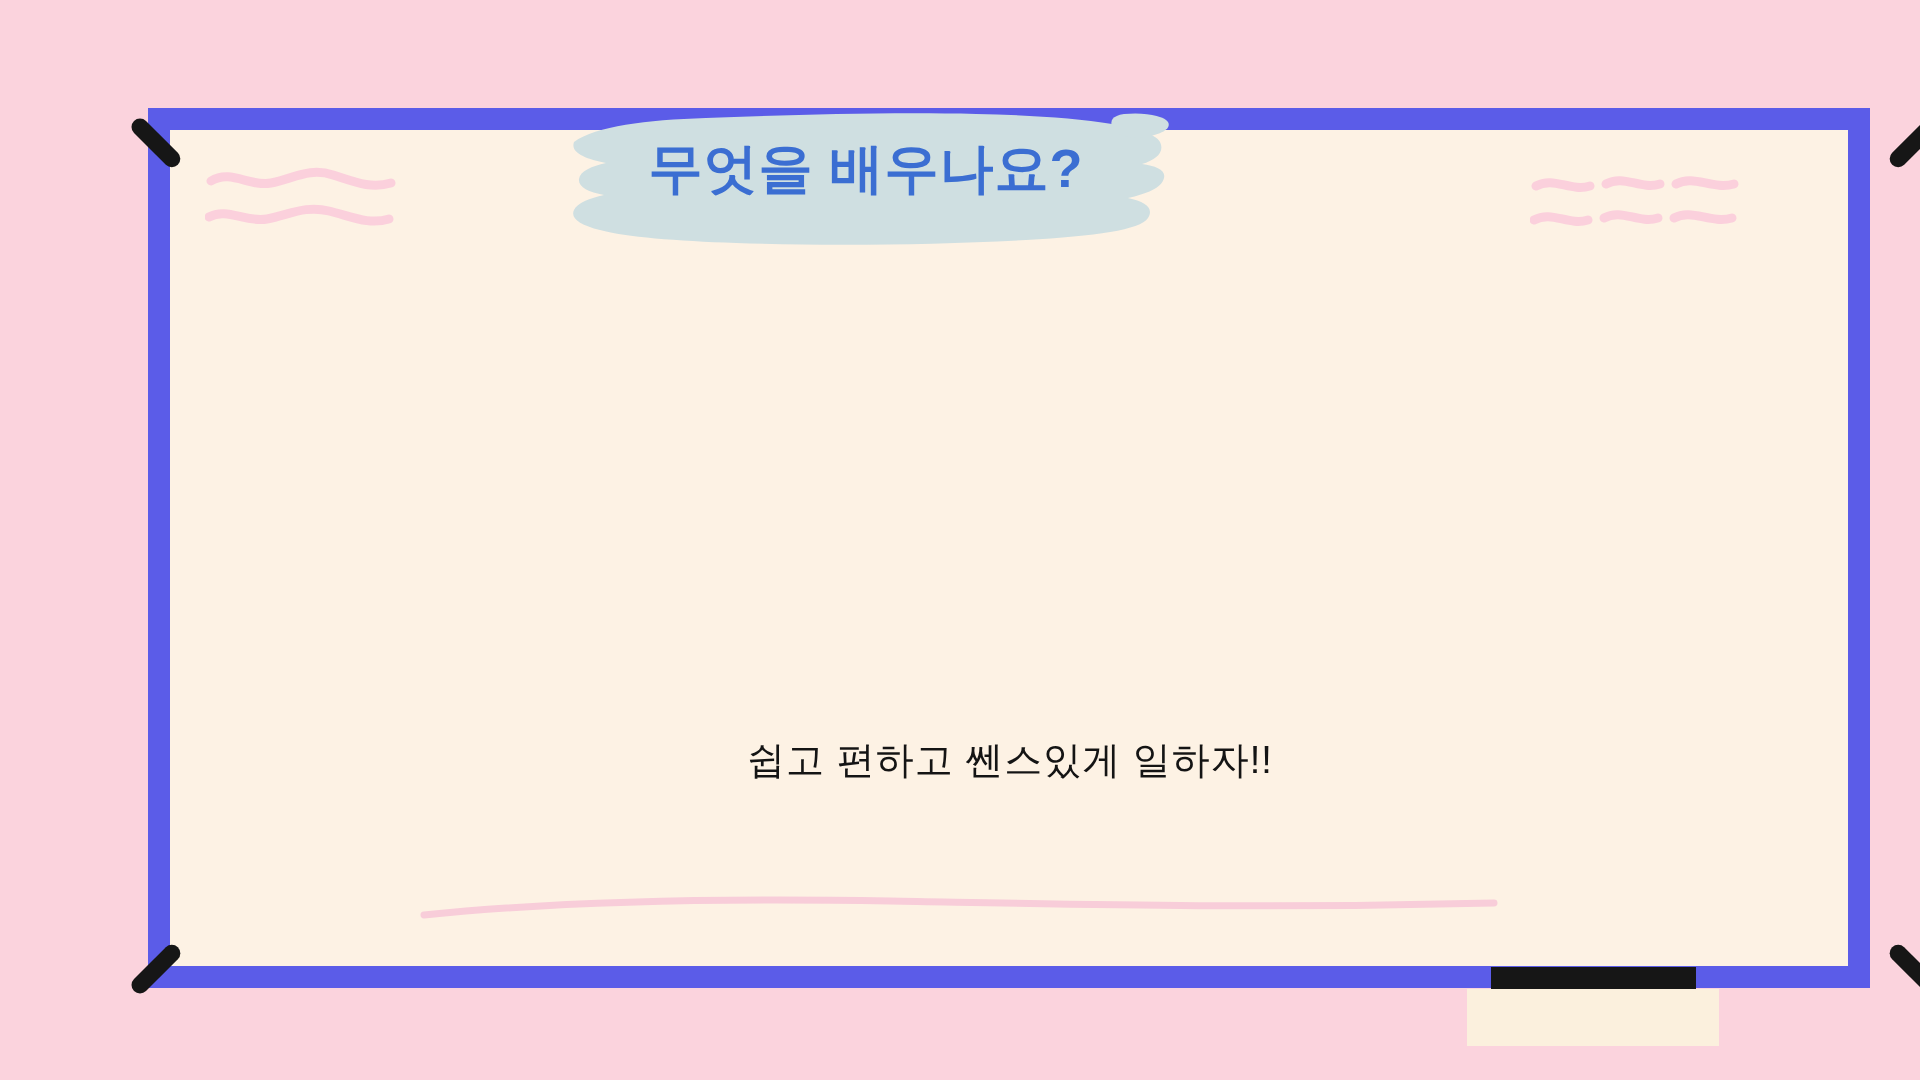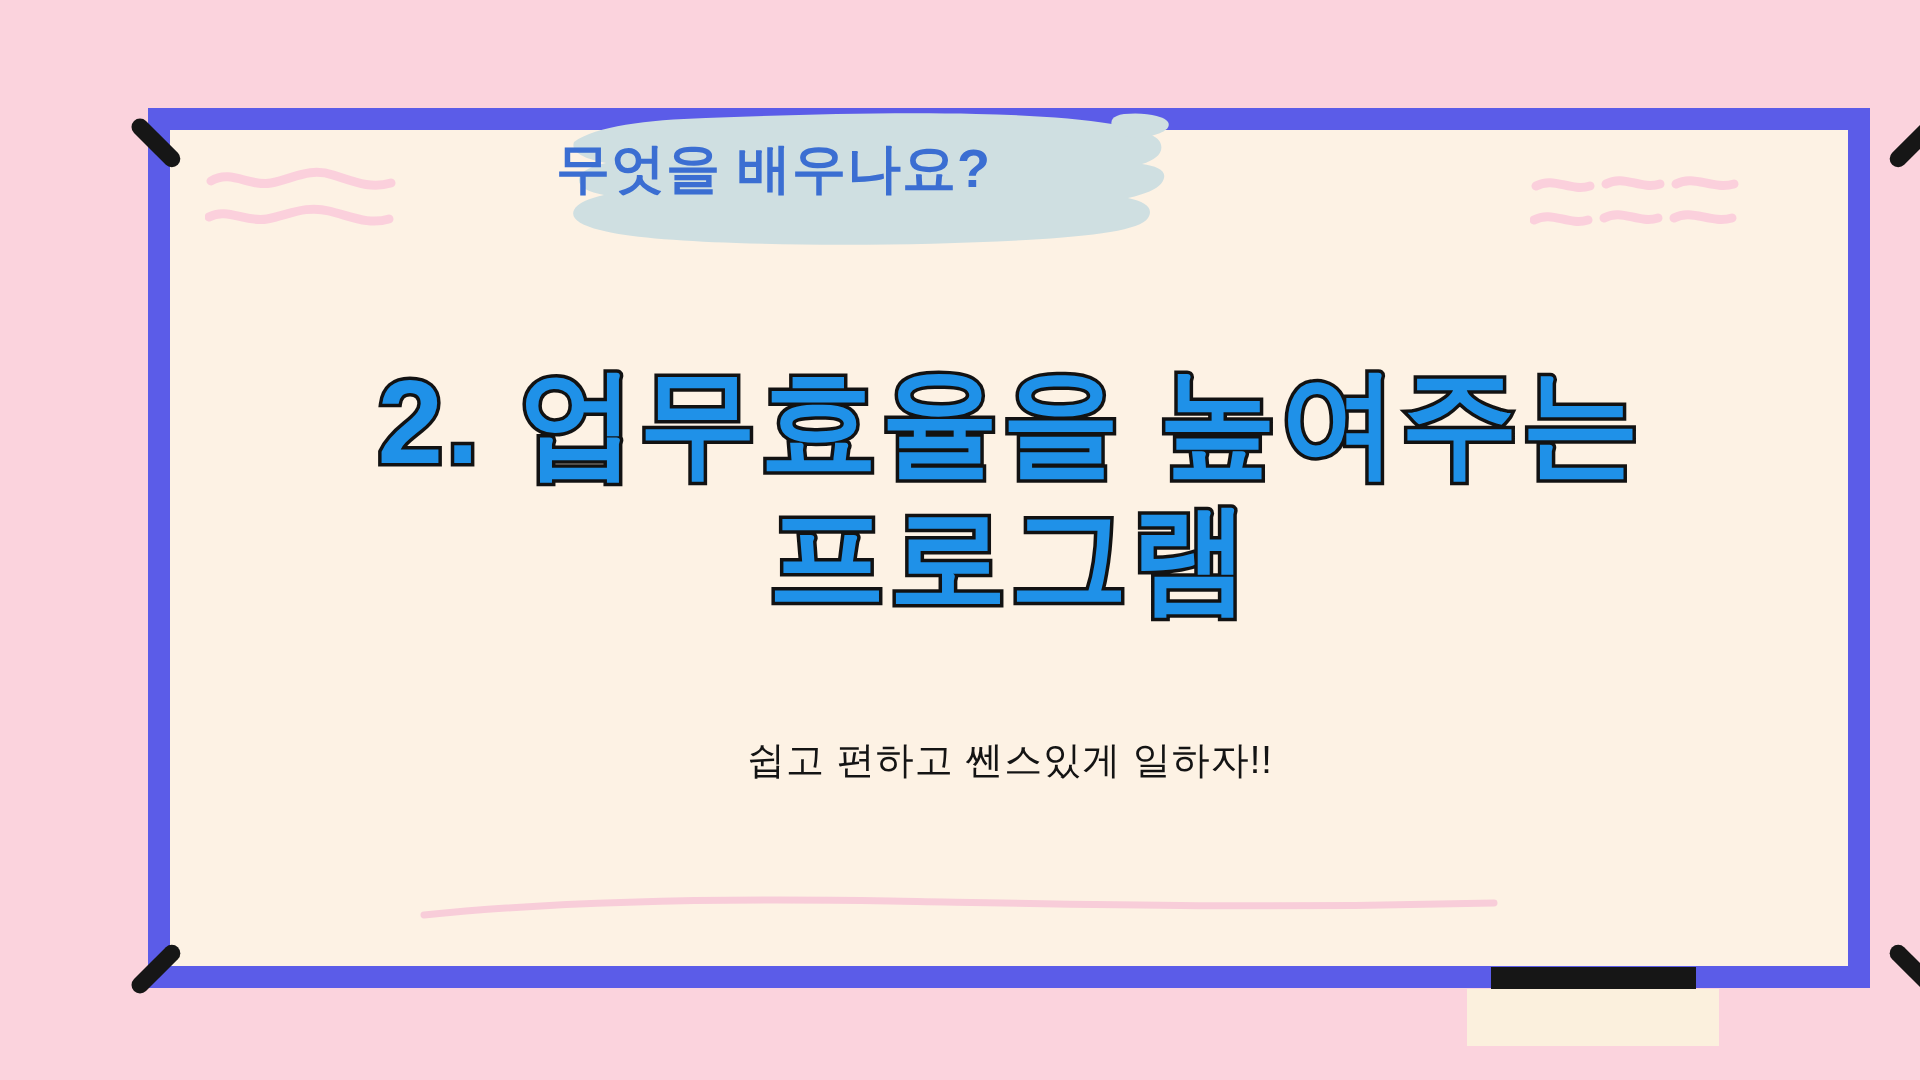--- a/index.html
+++ b/index.html
@@ -43,20 +43,21 @@
     left:556px; top:108px;
     width:620px; height:140px;
     pointer-events:none;
   }
 
   
   #header-title {
     position:absolute;
     left:556px; top:140px;
     width:620px;
+    text-align:center;
     font-size:54px;
     font-weight:700;
     color:#3b6ed2;
     letter-spacing:1px;
     line-height:1.05;
     white-space:nowrap;
   }
 
   
   .squiggle-group { position:absolute; pointer-events:none; }
@@ -147,24 +148,20 @@
 
   <svg class="squiggle-group" id="squiggle-right" width="220" height="70" viewBox="0 0 220 70">
     <path d="M6,16 C24,6 40,22 60,16" stroke="#fbd0dc" stroke-width="9" stroke-linecap="round" fill="none"></path>
     <path d="M76,14 C94,4 110,20 130,14" stroke="#fbd0dc" stroke-width="9" stroke-linecap="round" fill="none"></path>
     <path d="M146,14 C164,4 182,20 204,14" stroke="#fbd0dc" stroke-width="9" stroke-linecap="round" fill="none"></path>
     <path d="M4,50 C22,40 38,56 58,50" stroke="#fbd0dc" stroke-width="9" stroke-linecap="round" fill="none"></path>
     <path d="M74,48 C92,38 108,54 128,48" stroke="#fbd0dc" stroke-width="9" stroke-linecap="round" fill="none"></path>
     <path d="M144,48 C162,38 180,54 202,48" stroke="#fbd0dc" stroke-width="9" stroke-linecap="round" fill="none"></path>
   </svg>
 
-  <div id="main-title">
-    <span class="title-line">2. 업무효율을 높여주는</span>
-    <span class="title-line">프로그램</span>
-  </div>
 
   <div id="subtitle">쉽고 편하고 쎈스있게 일하자!!</div>
 
   <svg id="bottom-underline" viewBox="0 0 1080 26" preserveAspectRatio="none">
     <path d="M4,20 C140,6 300,3 470,6 C640,9 820,14 1074,8" stroke="#f8cdd9" stroke-width="7" stroke-linecap="round" fill="none"></path>
   </svg>
 
   <div id="bottom-bar"></div>
   <div id="bottom-box"></div>
 

